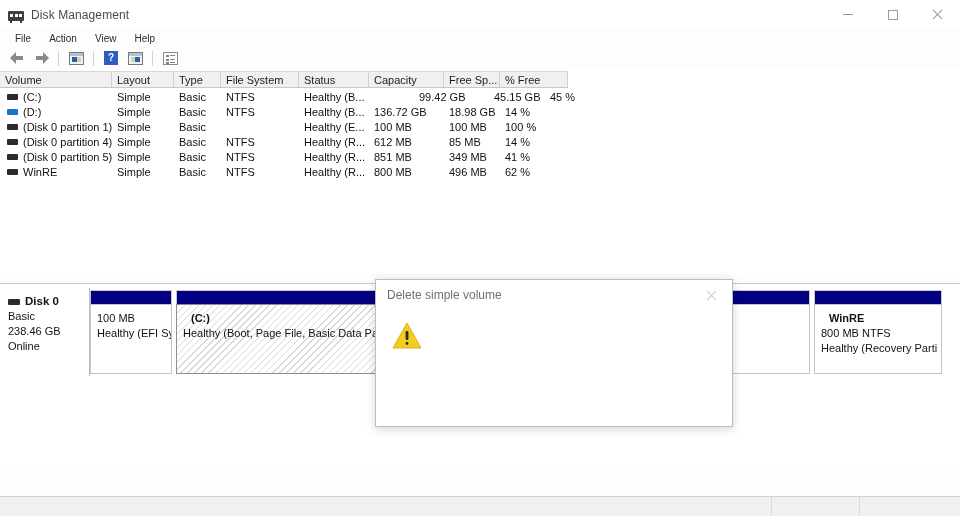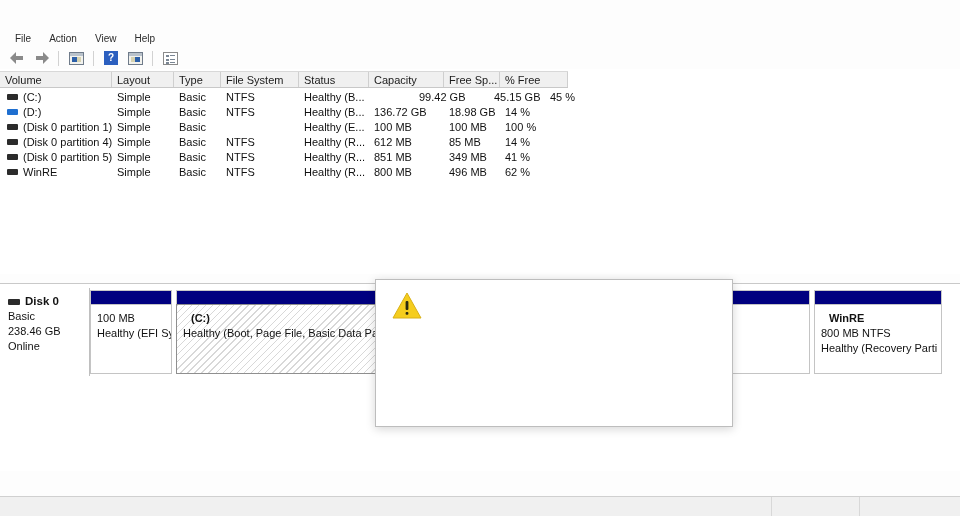--- a/index.html
+++ b/index.html
@@ -200,20 +200,42 @@
   .hl{
     position:absolute;left:-9px;top:-10px;width:98px;height:45px;
     border:5px solid #2196e0;box-sizing:border-box;
   }
 </style>
 </head>
 <body>
 
 <div id="app">
 
+  <div class="titlebar">
+    <div class="title-icon">
+      <div class="body"></div>
+      <div class="slot"></div>
+        <div class="slot2"></div>
+        <div class="slot3"></div>
+      <div class="leg" style="left:2px;"></div>
+      <div class="leg" style="left:12px;"></div>
+    </div>
+    <div class="title-text">Disk Management</div>
+    <div class="wincontrols">
+      <div class="wc">
+          <span class="min"></span>
+        </div>
+      <div class="wc">
+          <span class="max"></span>
+        </div>
+      <div class="wc">
+          <span class="cls"></span>
+        </div>
+    </div>
+  </div>
 
   <div class="menubar">
     <div class="menu-item">File</div>
     <div class="menu-item">Action</div>
     <div class="menu-item">View</div>
     <div class="menu-item">Help</div>
   </div>
 
   <div class="toolbar">
     <div class="tb-btn">
@@ -396,20 +418,26 @@
 
   </div>
 
   <div class="statusbar">
     <div class="sb-cell" style="width:772px;"></div>
     <div class="sb-cell" style="width:88px;"></div>
     <div class="sb-cell" style="width:100px;border-right:none;"></div>
   </div>
 
   <div class="dlg">
+    <div class="dlg-title">
+      <span class="t">Delete simple volume</span>
+      <span class="dlg-close">
+          <span class="x"></span>
+        </span>
+    </div>
     <div class="dlg-body">
       <span class="warn">
         <svg width="30" height="27" viewBox="0 0 30 27">
           <polygon points="15,1 29,26 1,26" fill="#f5cd1e" stroke="#d8b017" stroke-width="1" stroke-linejoin="round"></polygon>
           <rect x="13.6" y="9" width="2.8" height="9" rx="1" fill="#2a2a10"></rect>
           <rect x="13.6" y="20" width="2.8" height="2.8" rx="1" fill="#2a2a10"></rect>
         </svg>
       </span>
     </div>
   </div>

